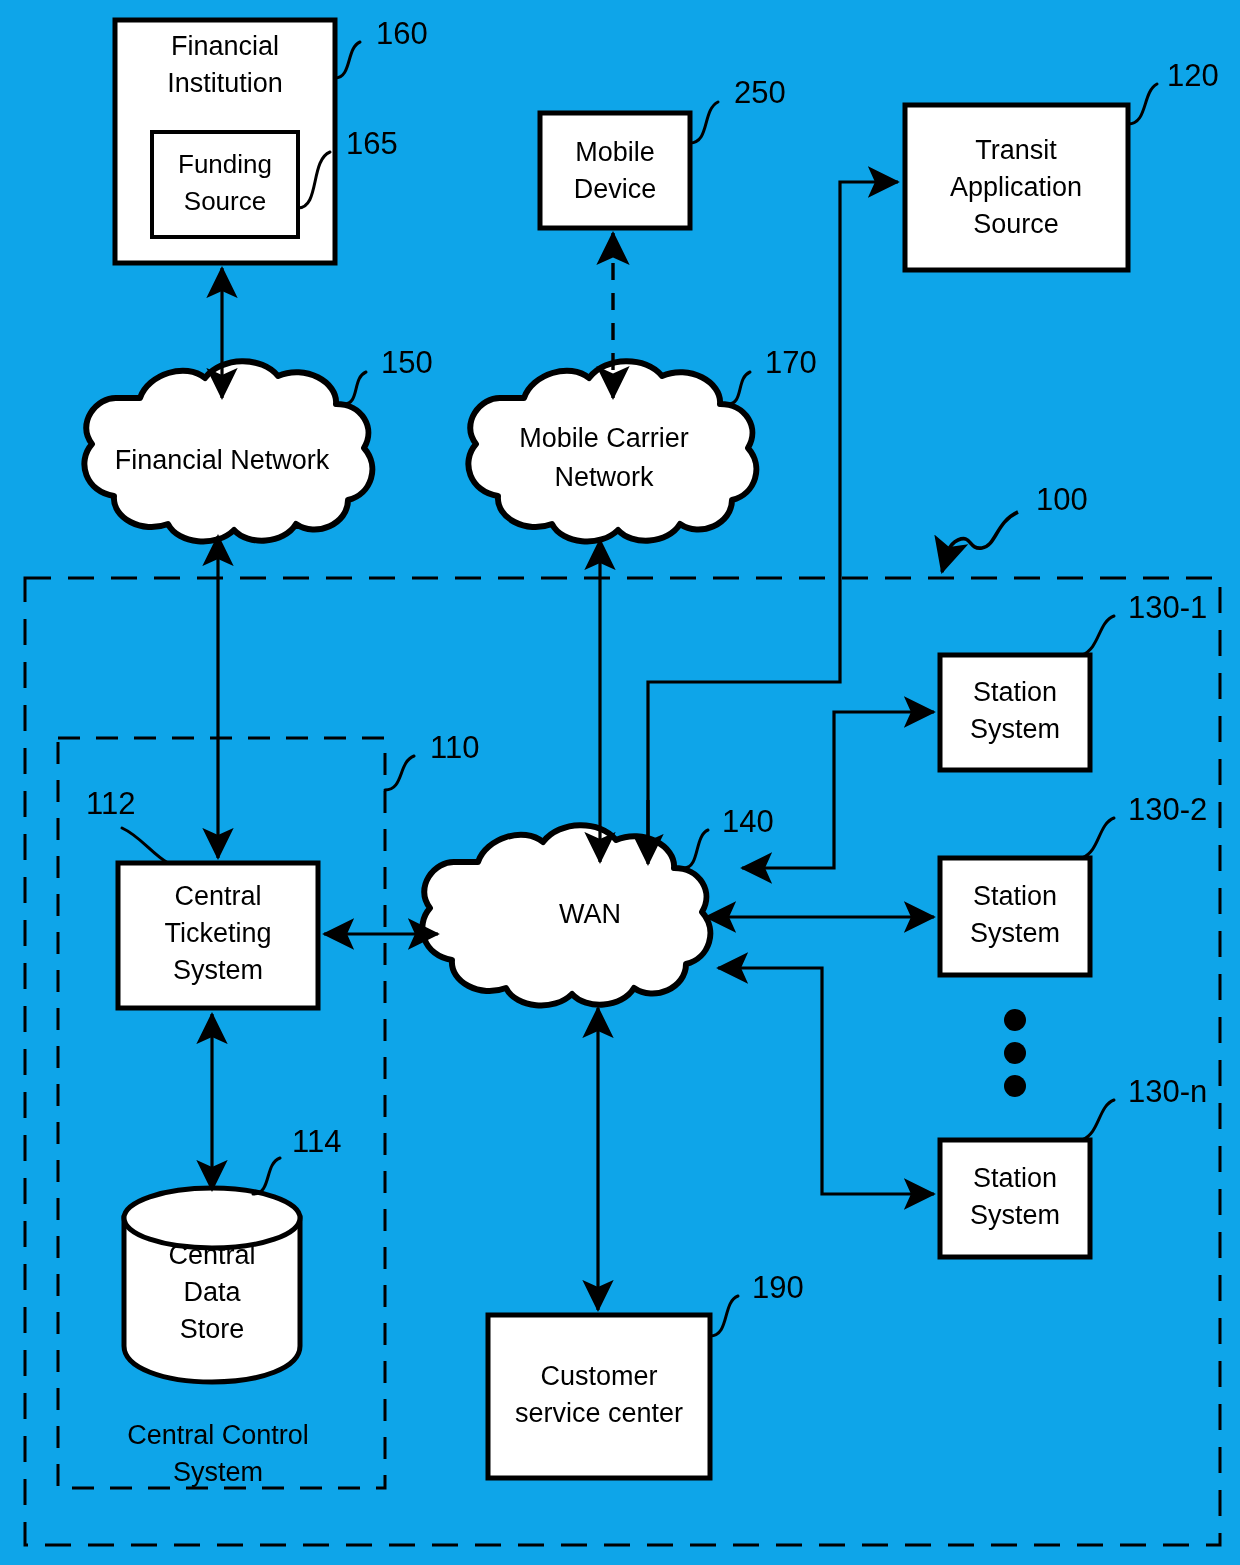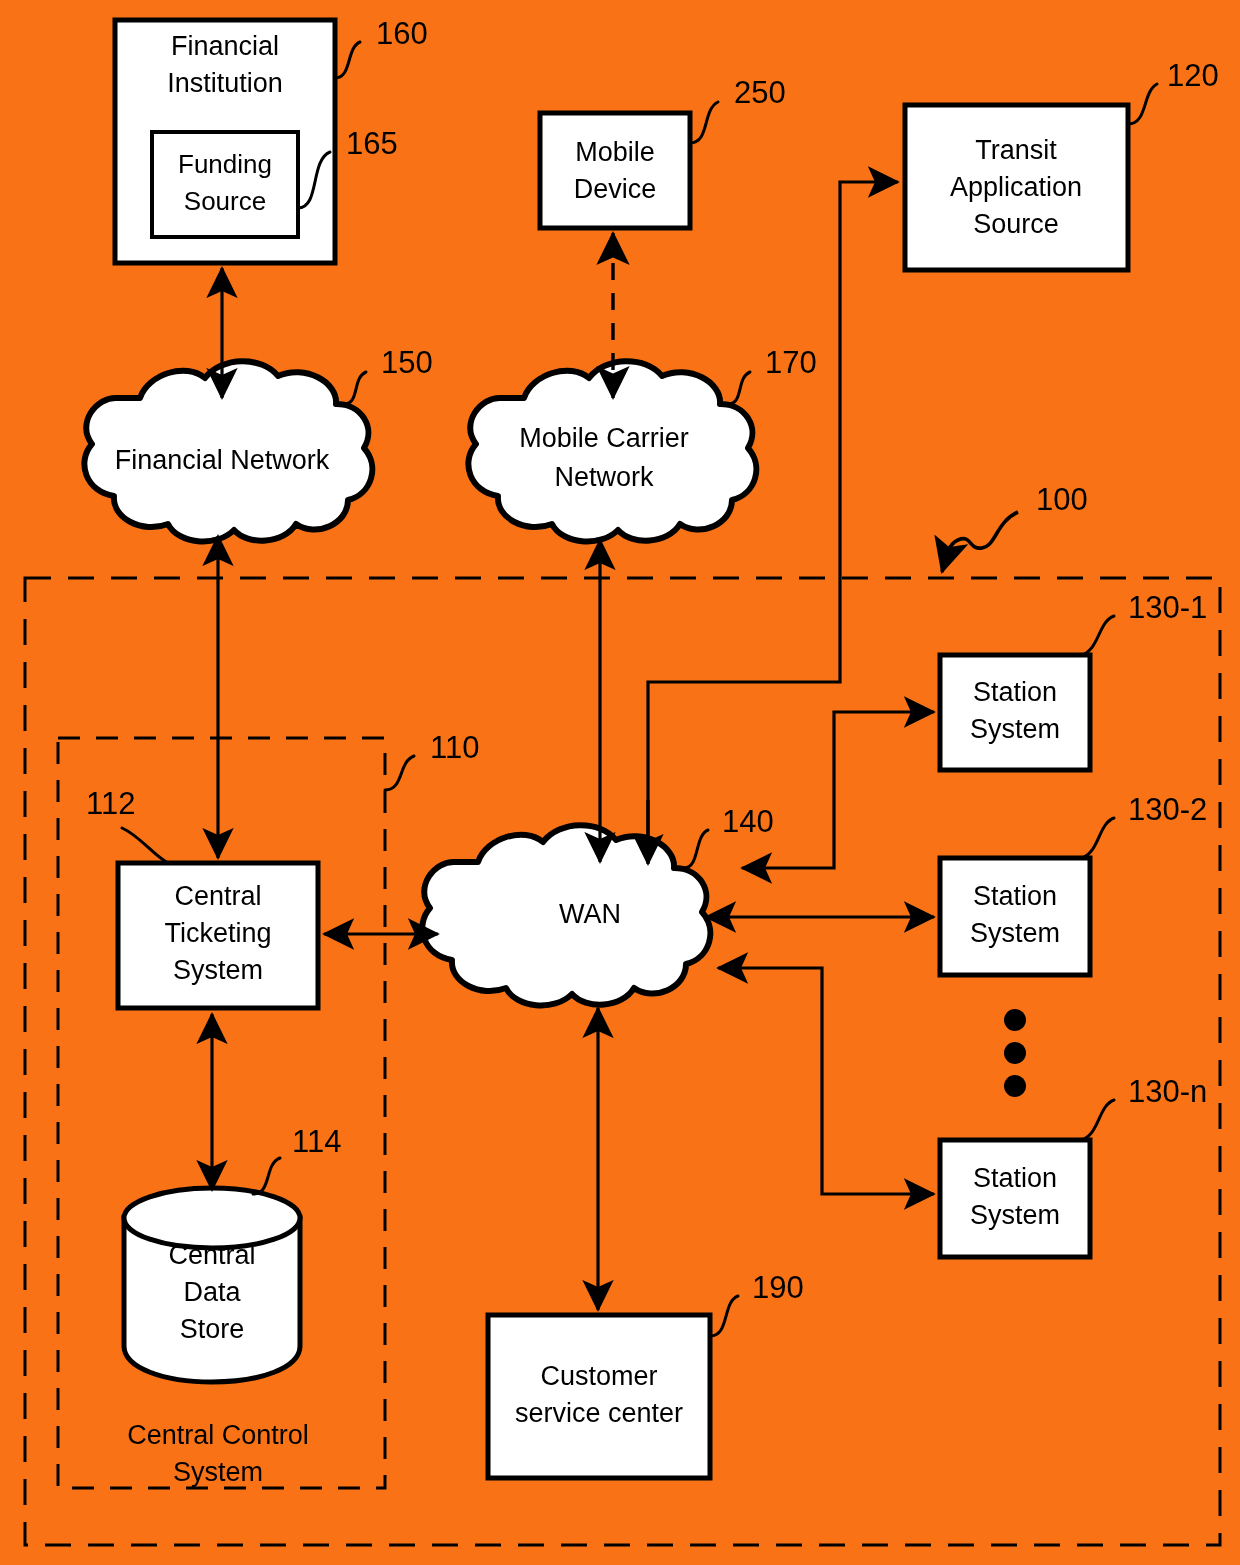--- a/index.html
+++ b/index.html
@@ -10,21 +10,21 @@
   body {
     width: 1240px;
     height: 1565px;
     font-family: "Liberation Sans", sans-serif;
     overflow: hidden;
   }
   #diagram-root {
     position: relative;
     width: 1240px;
     height: 1565px;
-    background: #f97316;
+    background: #0ea5e9;
   }
   svg#figure {
     display: block;
     width: 1240px;
     height: 1565px;
   }
   .node-box {
     fill: #ffffff;
     stroke: #000000;
     stroke-width: 5;

